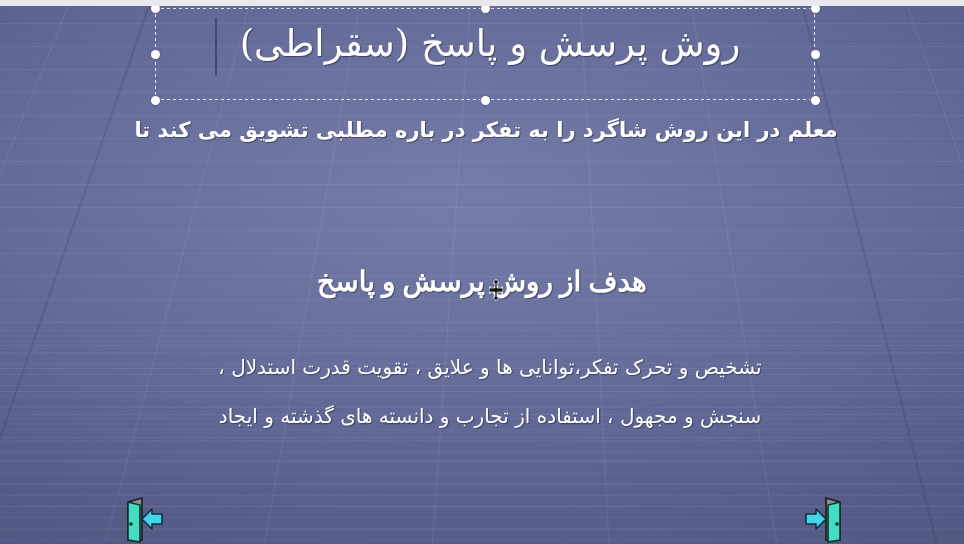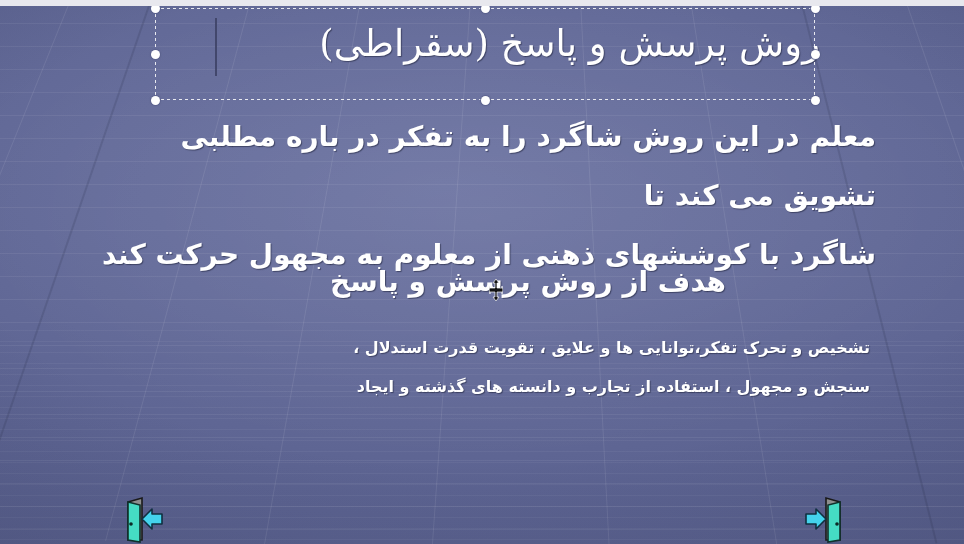--- a/index.html
+++ b/index.html
@@ -67,58 +67,59 @@
     width: 2px;
   }
   .vignette {
     position: absolute; inset: 0;
     background: radial-gradient(120% 100% at 50% 40%, rgba(255,255,255,0.06) 0%, rgba(0,0,0,0.0) 45%, rgba(25,28,48,0.22) 100%);
   }
 
   
   .slide-text {
     position: absolute;
-    text-align: right;
+    text-align: center;
     color: #ffffff;
     line-height: 1.35;
     text-shadow: 1px 1px 1px rgba(30,32,56,.55);
     direction: rtl;
   }
 
   #title-text {
     left: 160px; top: 14px;
     width: 660px;
     font-size: 37px;
     font-weight: 400;
     letter-spacing: 1px;
     line-height: 1.6;
     font-family: "DejaVu Serif", "Liberation Serif", serif;
   }
 
   #body-top {
     left: 96px; top: 108px;
     width: 780px;
-    font-size: 28px;
+    font-size: 21px;
     font-weight: bold;
     line-height: 2.1;
   }
 
   #goal-heading {
-    left: 226px; top: 264px;
+    left: 232px; top: 264px;
     width: 500px;
     font-size: 28px;
     font-weight: bold;
     line-height: 1.3;
+    font-family: Liberation Serif, serif;
   }
 
   #body-bottom {
-    left: 110px; top: 328px;
+    left: 110px; top: 343px;
     width: 760px;
-    font-size: 16px;
-    font-weight: bold;
+    font-size: 20px;
+    font-weight: normal;
     line-height: 2.45;
   }
 
   
   #selection-frame {
     position: absolute;
     left: 155px; top: 8px;
     width: 660px; height: 92px;
     z-index: 30;
     pointer-events: none;
@@ -195,21 +196,20 @@
   <div class="persp-line" style="left:690px; transform:rotate(-9deg);"></div>
   <div class="persp-line dark" style="left:800px; transform:rotate(-14deg);"></div>
   <div class="persp-line" style="left:905px; transform:rotate(-19deg);"></div>
 
   <div class="vignette"></div>
 
   <div class="slide-text" id="title-text">روش پرسش و پاسخ (سقراطی)</div>
 
   <div class="slide-text" id="body-top">
     <div>معلم در این روش شاگرد را به تفکر در باره مطلبی تشویق می کند تا</div>
-    <div>شاگرد با کوششهای ذهنی از معلوم به مجهول حرکت کند</div>
   </div>
 
   <div class="slide-text" id="goal-heading">هدف از روش پرسش و پاسخ</div>
 
   <div class="slide-text" id="body-bottom">
     <div>تشخیص و تحرک تفکر،توانایی ها و علایق ، تقویت قدرت استدلال ،</div>
     <div>سنجش و مجهول ، استفاده از تجارب و دانسته های گذشته و ایجاد</div>
   </div>
 
   <div id="selection-frame">

